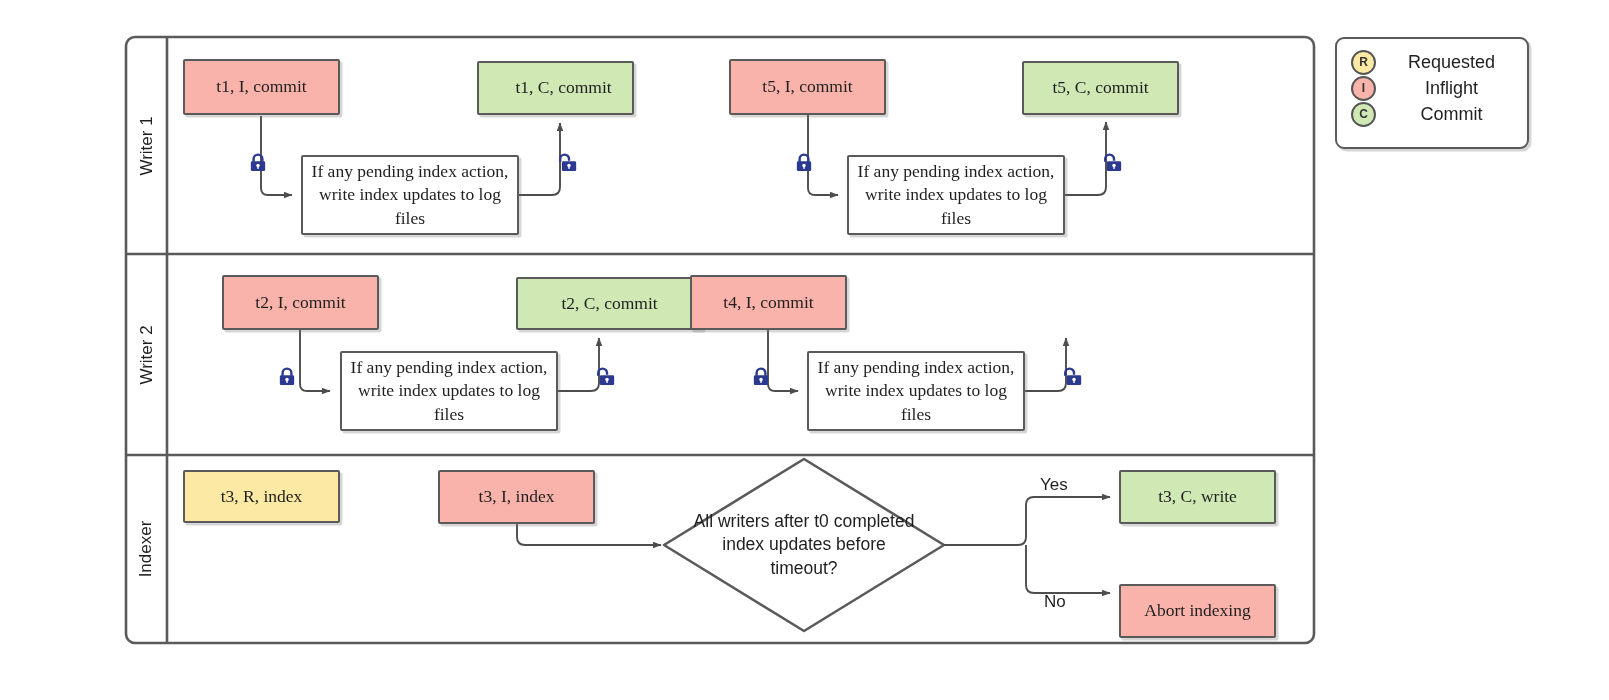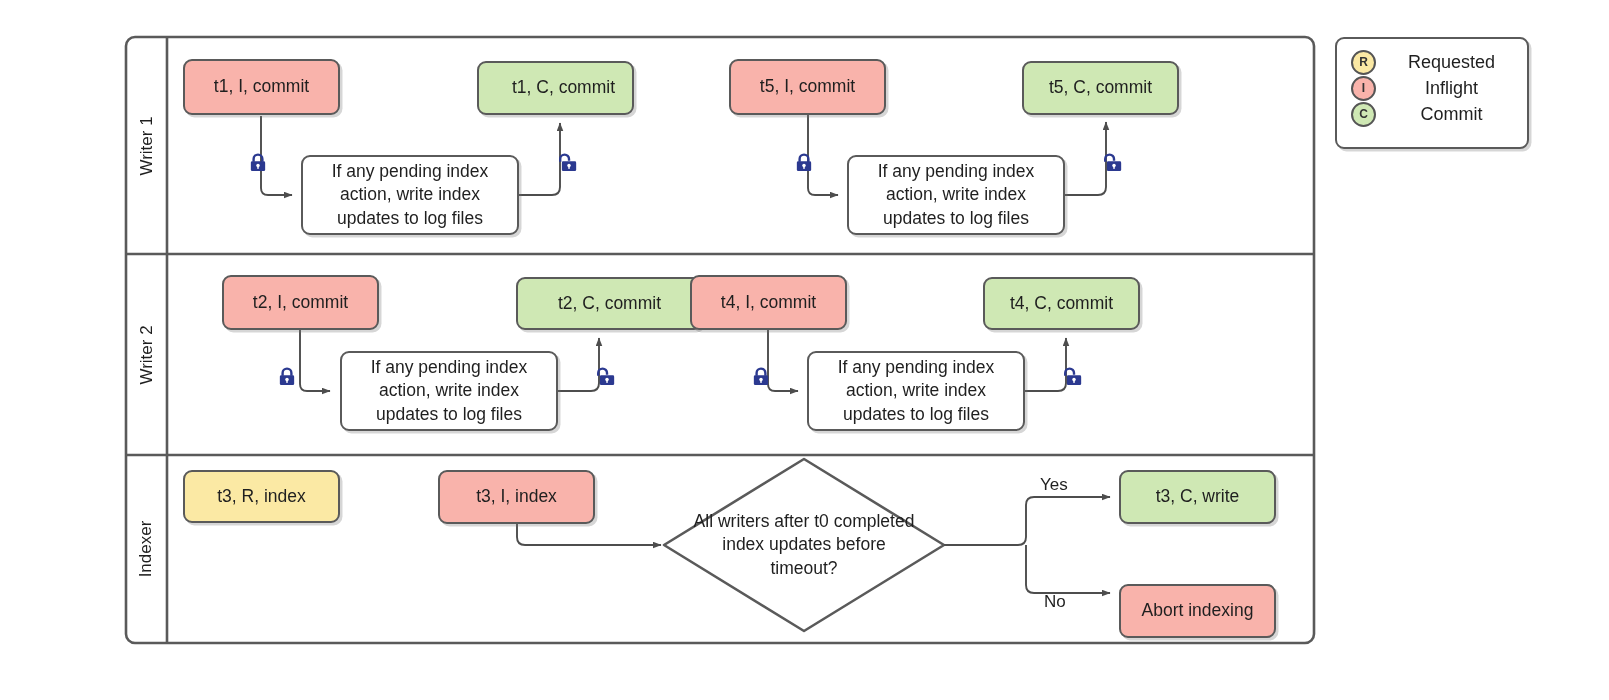--- a/index.html
+++ b/index.html
@@ -1,23 +1,23 @@
 <!DOCTYPE html>
 <html><head>
 <meta charset="utf-8">
 <style>
   html,body{margin:0;padding:0;background:#ffffff;}
   body{width:1609px;height:700px;position:relative;overflow:hidden;
        font-family:"Liberation Sans","DejaVu Sans",sans-serif;color:#1f1f1f;}
   #canvas{position:absolute;left:0;top:0;width:1609px;height:700px;}
   svg.layer{position:absolute;left:0;top:0;width:1609px;height:700px;pointer-events:none;}
-  .node{position:absolute;box-sizing:border-box;border:2.2px solid #5a5a5a;border-radius:9px;
+  .node{position:absolute;box-sizing:border-box;border:2.2px solid #5a5a5a;border-radius:2px;
         display:flex;align-items:center;justify-content:center;text-align:center;
         font-size:17.5px;line-height:1.32;color:#1f1f1f;
-        box-shadow:2.5px 2.5px 0 rgba(120,120,120,.30);}
+        box-shadow:2.5px 2.5px 0 rgba(120,120,120,.30);font-family:Liberation Serif, serif;}
   .node.task{background:#ffffff;box-shadow:2.5px 2.5px 0 rgba(120,120,120,.30);}
   .lane-label{position:absolute;display:flex;align-items:center;justify-content:center;
               font-size:17px;color:#1f1f1f;white-space:nowrap;}
   .lane-label span{transform:rotate(-90deg);display:block;}
   .legend{position:absolute;box-sizing:border-box;background:#fff;border:2.2px solid #5a5a5a;
           border-radius:9px;box-shadow:2.5px 2.5px 0 rgba(120,120,120,.30);
           padding:10px 18px 10px 14px;}
   .legend-row{display:flex;align-items:center;height:26px;}
   .legend-badge{width:21px;height:21px;border-radius:50%;border:2px solid #555;
                 display:flex;align-items:center;justify-content:center;
@@ -136,23 +136,20 @@
   </div>
 
   <div class="node" style="left:690px;top:275px;width:157px;height:55px;background:#f9b3ab;">
     <span>t4, I, commit</span>
   </div>
 
   <div class="node task" style="left:807px;top:351px;width:218px;height:80px;padding:4px 8px;">
     <span>If any pending index action, write index updates to log files</span>
   </div>
 
-  <div class="node" style="left:983px;top:277px;width:157px;height:53px;background:#cfe8b4;">
-    <span>t4, C, commit</span>
-  </div>
 
   <div class="node" style="left:183px;top:470px;width:157px;height:53px;background:#fbe9a4;">
     <span>t3, R, index</span>
   </div>
 
   <div class="node" style="left:438px;top:470px;width:157px;height:54px;background:#f9b3ab;">
     <span>t3, I, index</span>
   </div>
 
   <div style="position:absolute;left:690px;top:505px;width:228px;height:80px;

